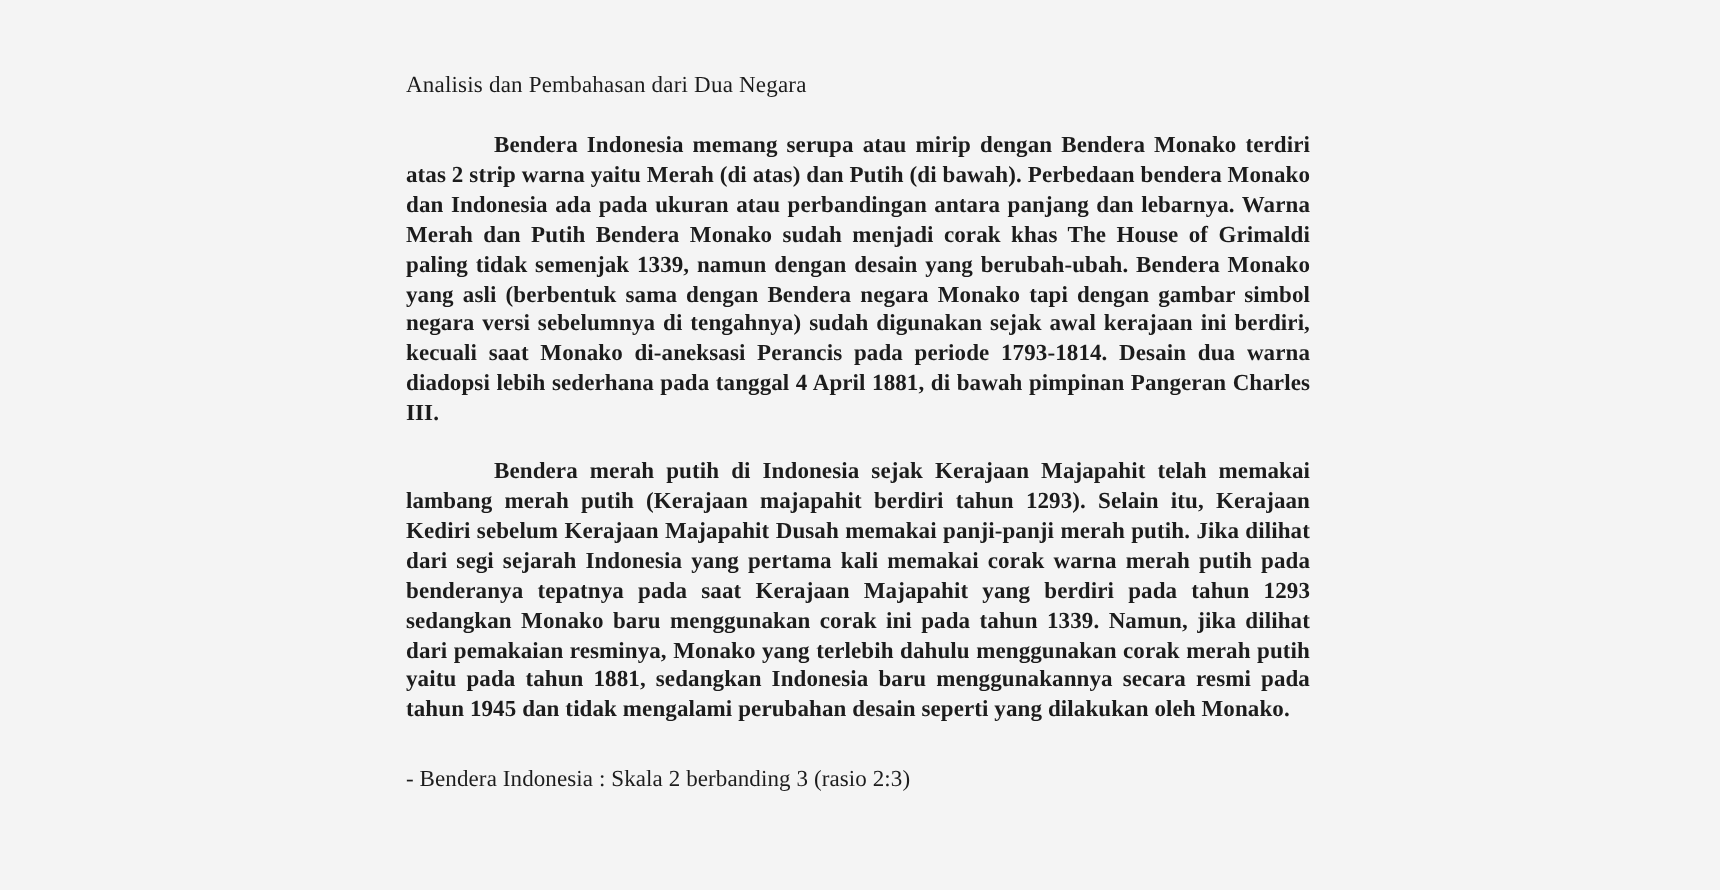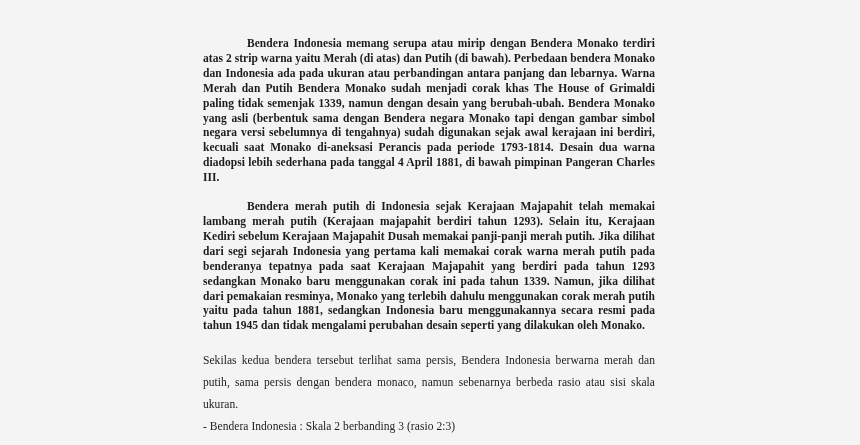--- a/index.html
+++ b/index.html
@@ -52,25 +52,25 @@
     line-height: 22px;
     margin: 0;
     text-align: left;
   }
 </style>
 </head>
 <body>
 
 <div id="page">
 
+  <p class="heading">Analisis dan Pembahasan dari Dua Negara</p>
 
   <p class="para indent">Bendera Indonesia memang serupa atau mirip dengan Bendera Monako terdiri atas 2 strip warna yaitu Merah (di atas) dan Putih (di bawah). Perbedaan bendera Monako dan Indonesia ada pada ukuran atau perbandingan antara panjang dan lebarnya. Warna Merah dan Putih Bendera Monako sudah menjadi corak khas The House of Grimaldi paling tidak semenjak 1339, namun dengan desain yang berubah-ubah. Bendera Monako yang asli (berbentuk sama dengan Bendera negara Monako tapi dengan gambar simbol negara versi sebelumnya di tengahnya) sudah digunakan sejak awal kerajaan ini berdiri, kecuali saat Monako di-aneksasi Perancis pada periode 1793-1814. Desain dua warna diadopsi lebih sederhana pada tanggal 4 April 1881, di bawah pimpinan Pangeran Charles III.</p>
 
   <p class="para indent">Bendera merah putih di Indonesia sejak Kerajaan Majapahit telah memakai lambang merah putih (Kerajaan majapahit berdiri tahun 1293). Selain itu, Kerajaan Kediri sebelum Kerajaan Majapahit Dusah memakai panji-panji merah putih. Jika dilihat dari segi sejarah Indonesia yang pertama kali memakai corak warna merah putih pada benderanya tepatnya pada saat Kerajaan Majapahit yang berdiri pada tahun 1293 sedangkan Monako baru menggunakan corak ini pada tahun 1339. Namun, jika dilihat dari pemakaian resminya, Monako yang terlebih dahulu menggunakan corak merah putih yaitu pada tahun 1881, sedangkan Indonesia baru menggunakannya secara resmi pada tahun 1945 dan tidak mengalami perubahan desain seperti yang dilakukan oleh Monako.</p>
 
   <div class="block-loose">
-    <p class="para loose">Sekilas kedua bendera tersebut terlihat sama persis, Bendera Indonesia berwarna merah dan putih, sama persis dengan bendera monaco, namun sebenarnya berbeda rasio atau sisi skala ukuran.</p>
 
     <p class="para loose-left">- Bendera Indonesia : Skala 2 berbanding 3 (rasio 2:3)</p>
 
   </div>
 
 </div>
 
 </body></html>

